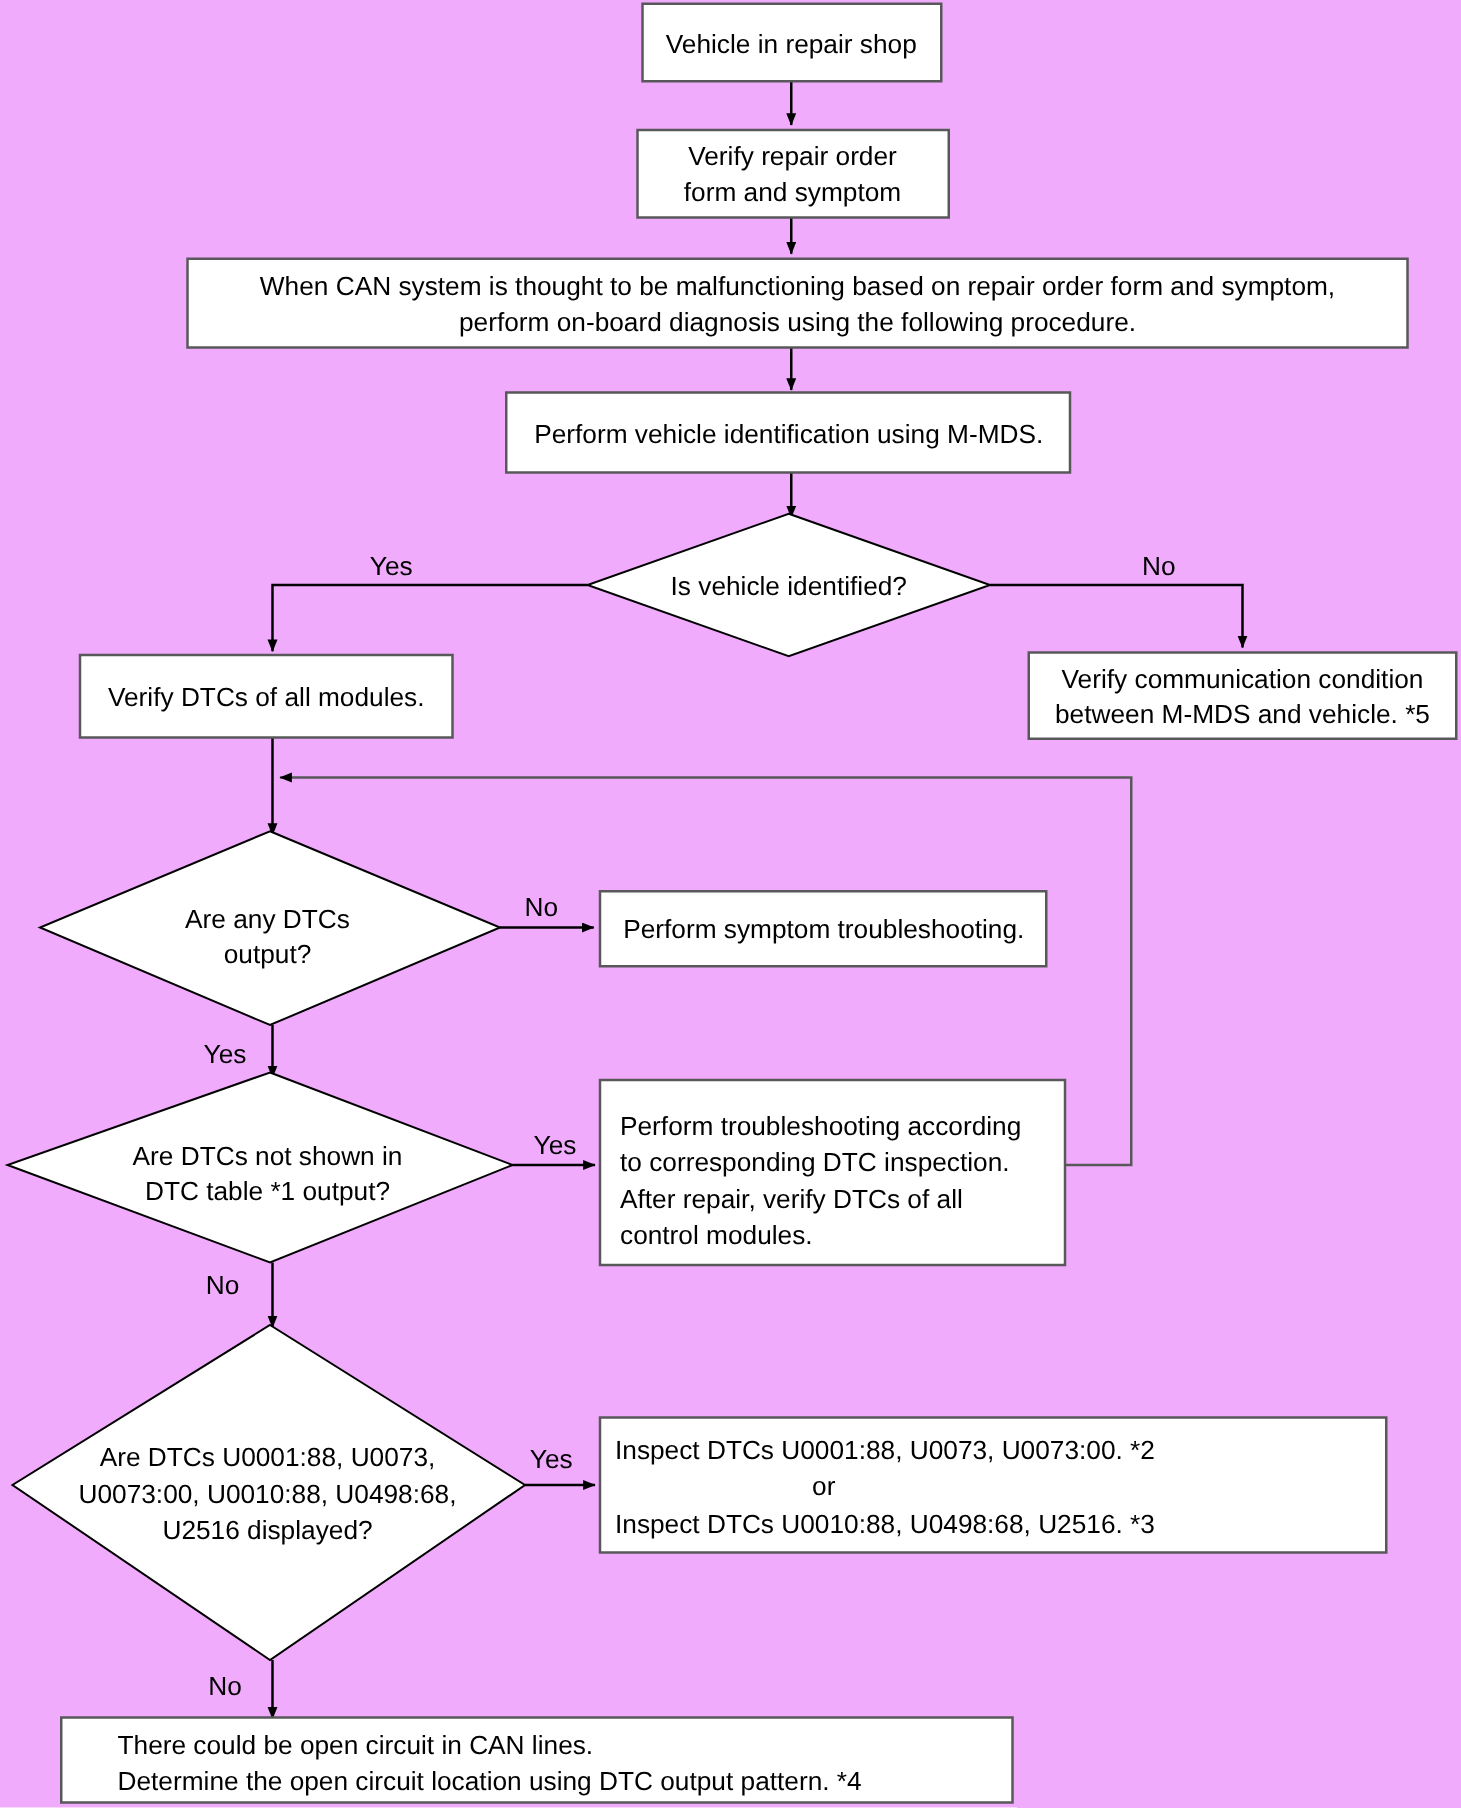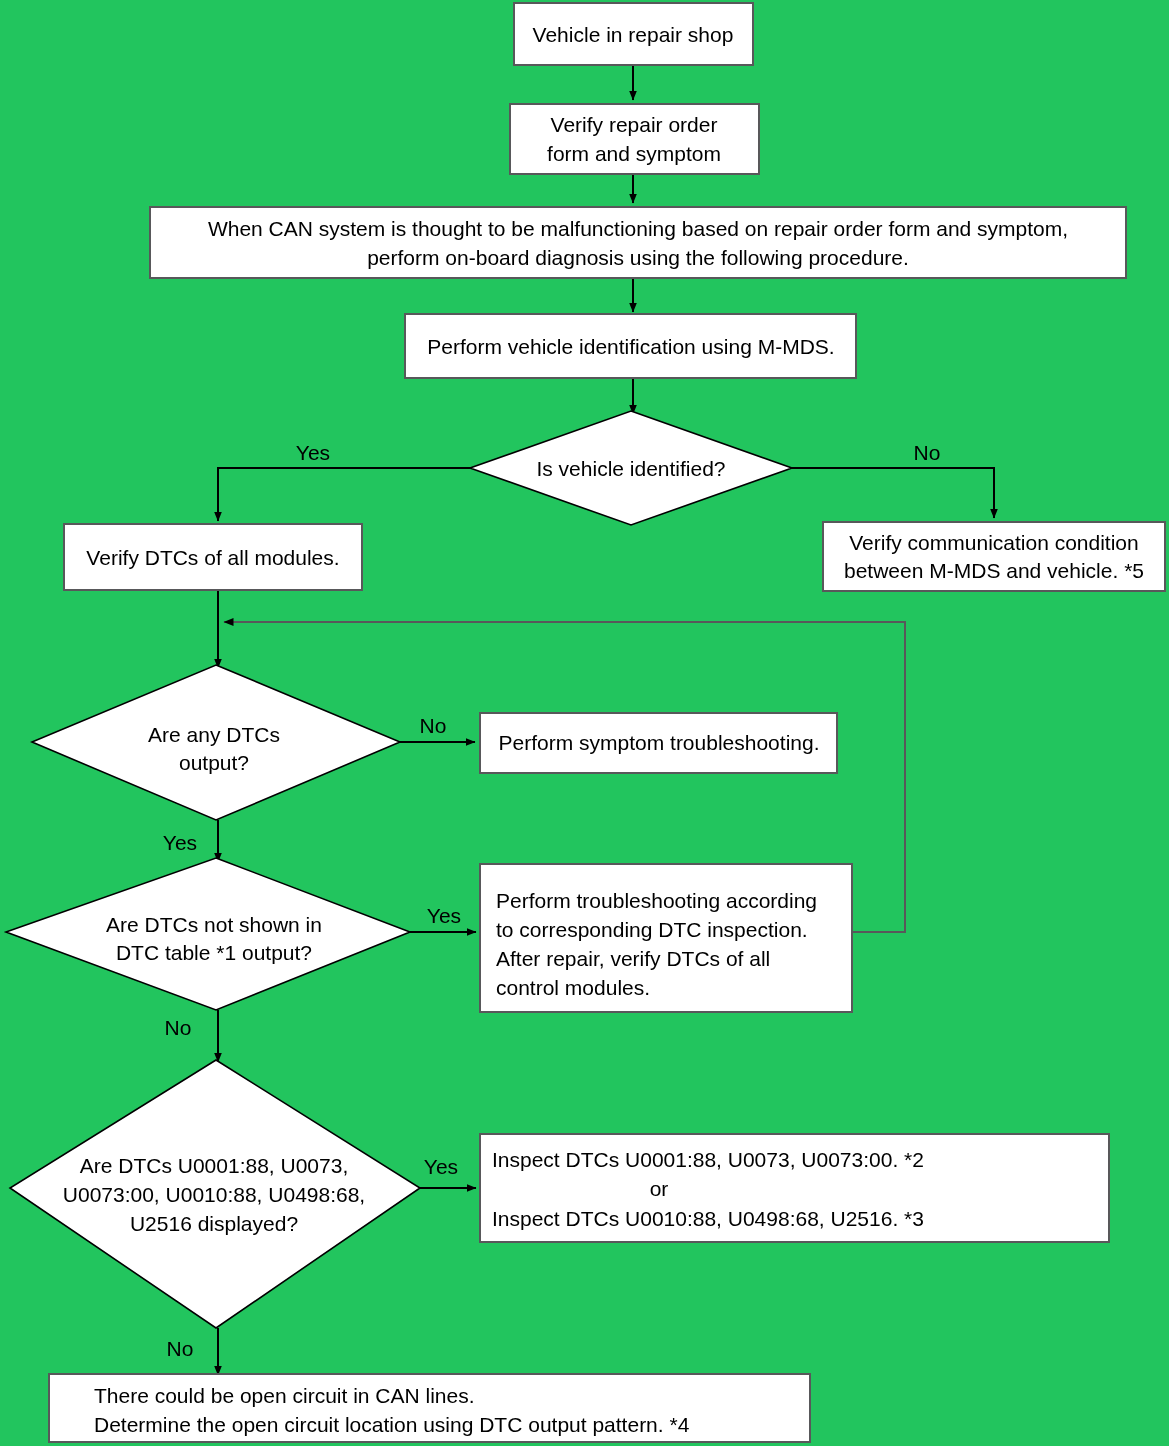--- a/index.html
+++ b/index.html
@@ -4,21 +4,21 @@
 <style>
   html, body {
     margin: 0;
     padding: 0;
     background: #ffffff;
   }
   #flow-root {
     position: relative;
     width: 1169px;
     height: 1446px;
-    background: #22c55e;
+    background: #f0abfc;
     font-family: "Liberation Sans", sans-serif;
   }
   svg#flow-svg {
     display: block;
     width: 1169px;
     height: 1446px;
   }
   .node-box {
     fill: #ffffff;
     stroke: #58585a;

